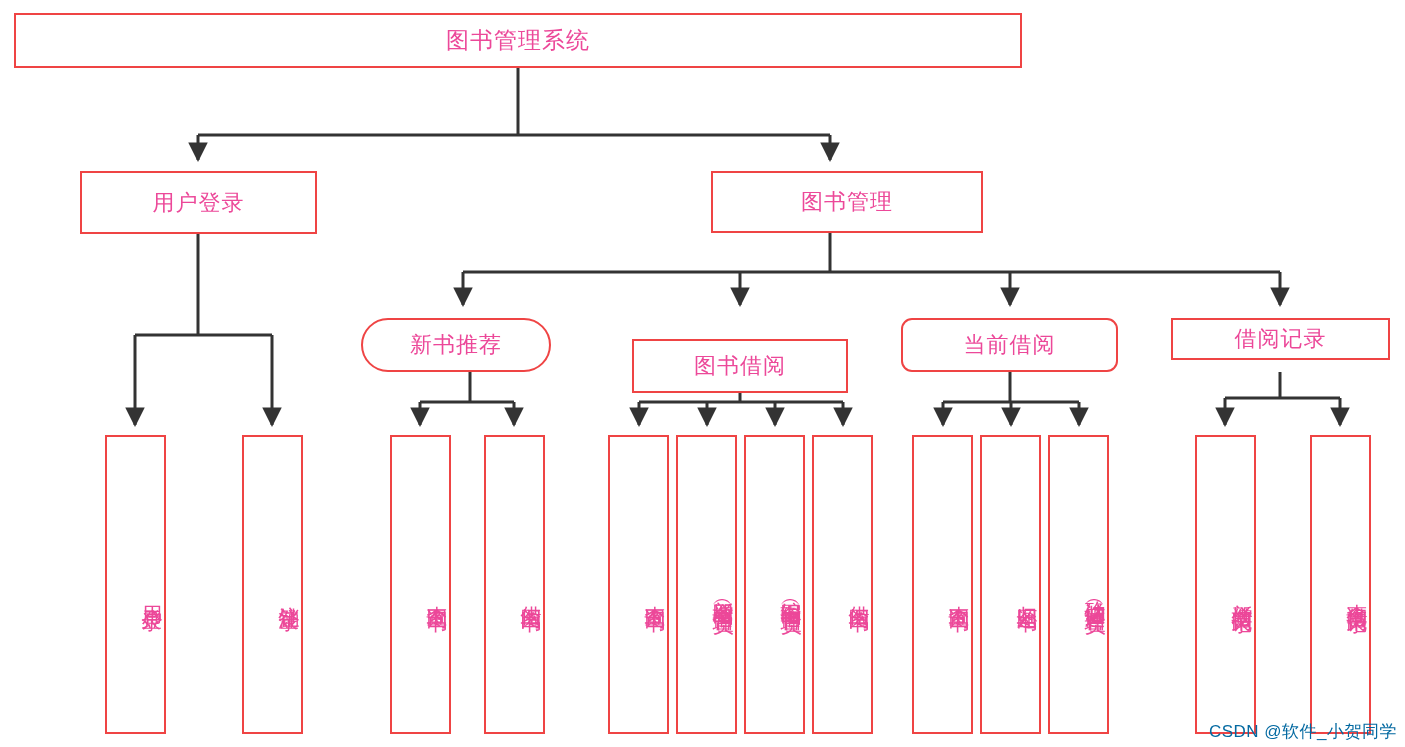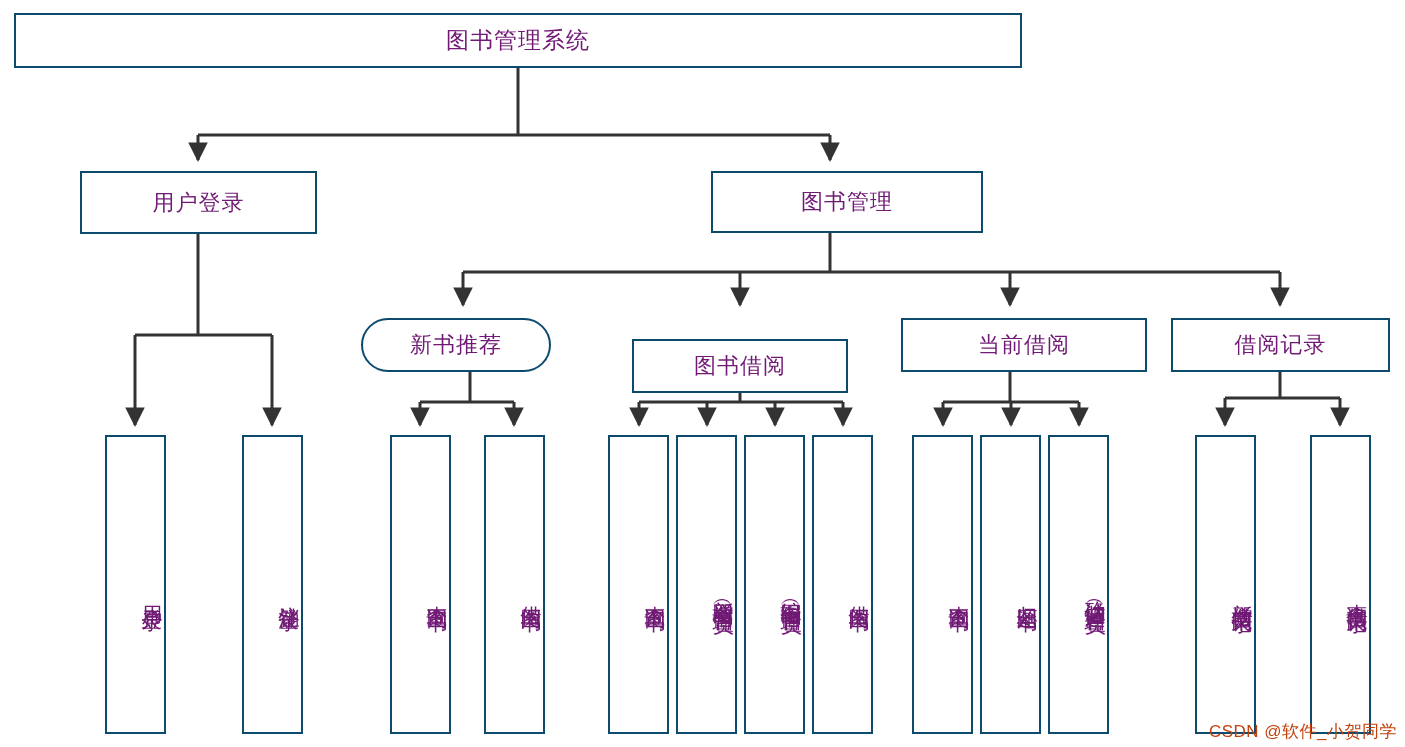--- a/index.html
+++ b/index.html
@@ -18,25 +18,25 @@
     position:absolute;
     left:0; top:0;
     width:1405px;
     height:747px;
     pointer-events:none;
   }
   .node{
     position:absolute;
     box-sizing:border-box;
     background:#ffffff;
-    border:2px solid #0c4a6e;
+    border:2px solid #ef4444;
     display:flex;
     align-items:center;
     justify-content:center;
-    color:#701a75;
+    color:#ec4899;
     line-height:1.15;
   }
   .node.horiz{
     font-size:22px;
     letter-spacing:1px;
   }
   .node.root{
     font-size:23px;
   }
   .node.leaf{
@@ -52,21 +52,21 @@
     writing-mode:vertical-rl;
     text-orientation:upright;
     display:block;
     white-space:nowrap;
   }
   .watermark{
     position:absolute;
     right:8px;
     bottom:4px;
     font-size:17px;
-    color:#c2410c;
+    color:#0369a1;
     letter-spacing:.5px;
     white-space:nowrap;
   }
 </style>
 </head>
 <body>
 
 <div id="stage">
 
   <svg id="wires" viewBox="0 0 1405 747" xmlns="http://www.w3.org/2000/svg">
@@ -129,24 +129,24 @@
   <div class="node horiz" style="left:711px; top:171px; width:272px; height:62px;">
     <span>图书管理</span>
   </div>
 
   <div class="node horiz" style="left:361px; top:318px; width:190px; height:54px;border-radius:27px;">
     <span>新书推荐</span>
   </div>
   <div class="node horiz" style="left:632px; top:318px; width:216px; height:54px;margin-top:21px;">
     <span>图书借阅</span>
   </div>
-  <div class="node horiz" style="left:901px; top:318px; width:246px; height:54px;">
+  <div class="node horiz" style="left:901px; top:318px; width:217px; height:54px;border-radius:11px;">
     <span>当前借阅</span>
   </div>
-  <div class="node horiz" style="left:1171px; top:318px; width:219px; height:54px;text-align:right;">
+  <div class="node horiz" style="left:1171px; top:318px; width:219px; height:42px;text-align:right;">
     <span>借阅记录</span>
   </div>
 
   <div class="node leaf" style="left:105px; top:435px; width:61px; height:299px;">
     <span class="leaf-label">用户登录</span>
   </div>
   <div class="node leaf" style="left:242px; top:435px; width:61px; height:299px;">
     <span class="leaf-label">注销登录</span>
   </div>
 

